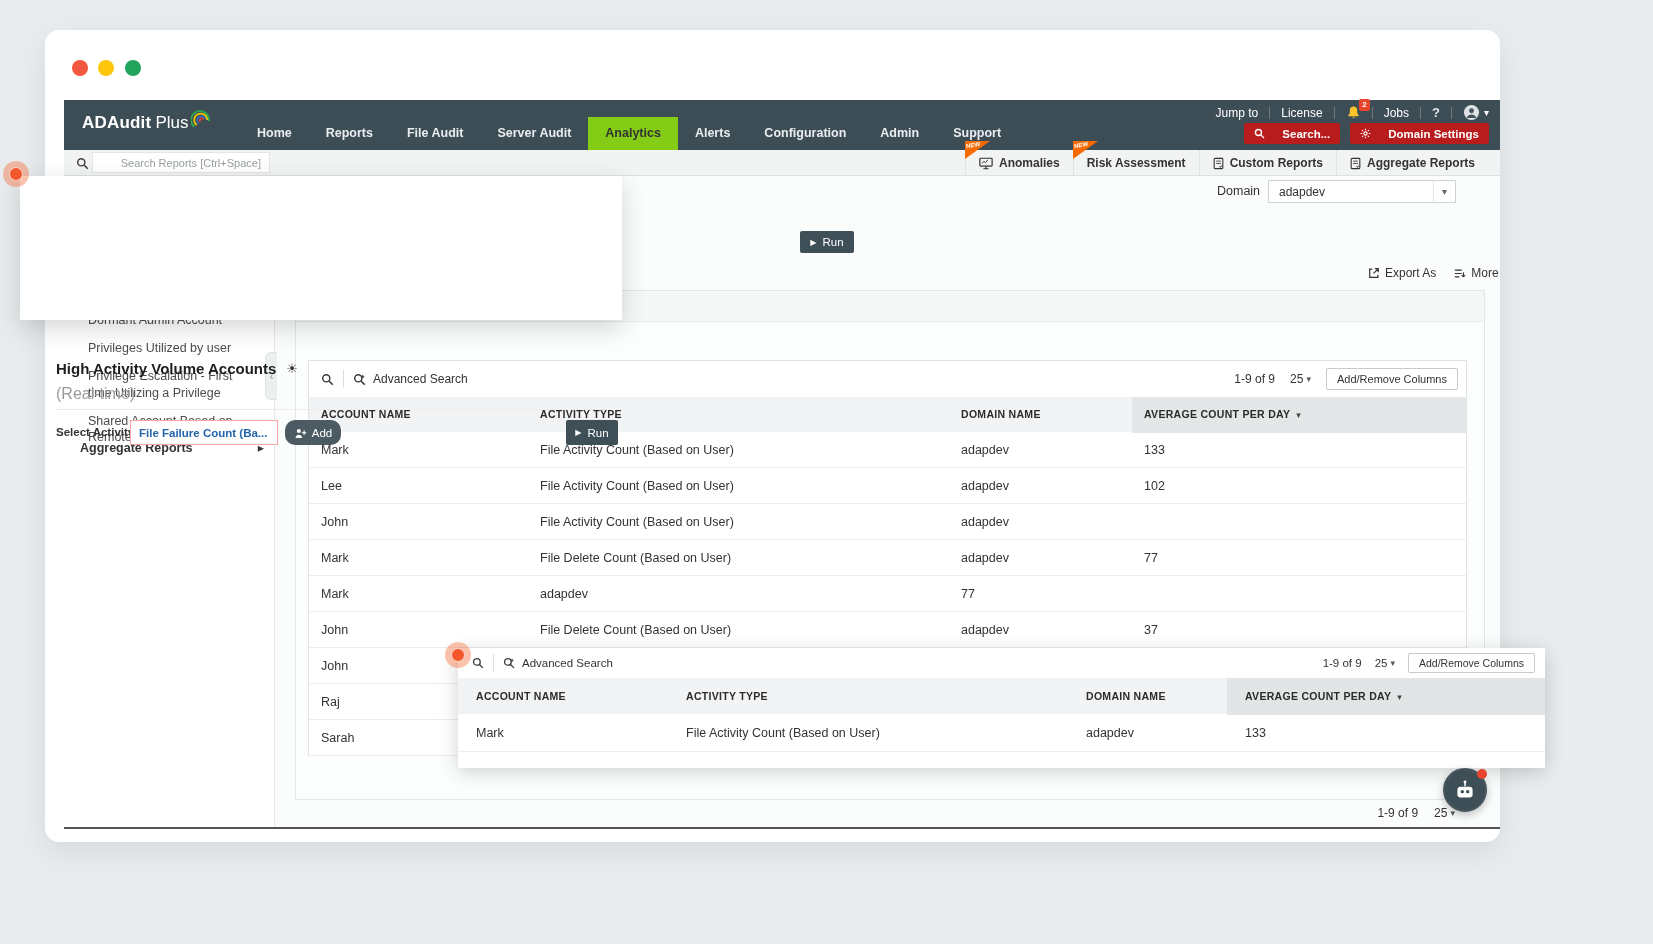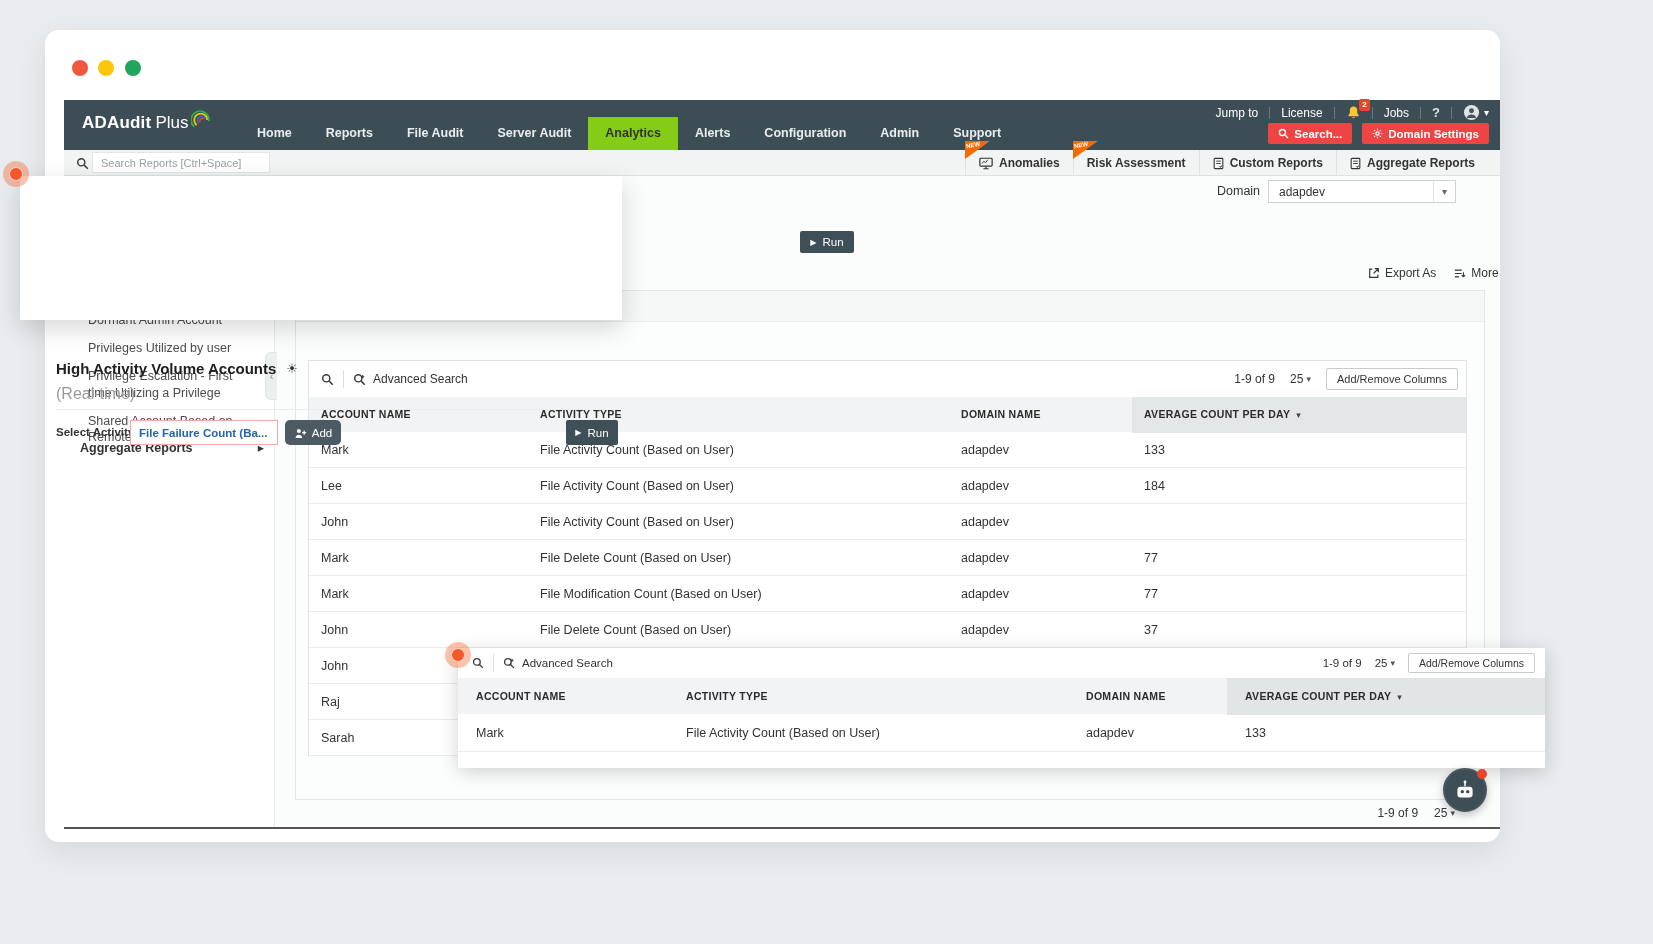--- a/index.html
+++ b/index.html
@@ -23,30 +23,30 @@
   .nav-item.active { background:#84cc16; color:#333; }
   .util-row { position:absolute; top:104px; right:164px; display:flex; align-items:center; gap:11px; color:#fff; font-size:12px; }
   .util-row .sep { width:1px; height:12px; background:rgba(255,255,255,.25); }
   .bell-wrap { position:relative; display:flex; }
   .badge { position:absolute; top:-6px; right:-9px; background:#e8442e; color:#fff; font-size:8px; font-weight:700;
            padding:1px 3px; border-radius:2px; line-height:1.2; }
   .help-q { font-size:13px; font-weight:700; color:#dfe4e6; }
   .avatar-wrap { display:flex; align-items:center; gap:4px; }
   .caret-w { color:#fff; font-size:10px; }
   .btn-row { position:absolute; top:123px; right:164px; display:flex; gap:10px; }
-  .bar-btn { height:21px; background:#ef4444; border-radius:2px; color:#fff; font-size:11.5px; font-weight:600;
-             display:flex; align-items:center; gap:5px; padding:0 10px; cursor:pointer; }
+  .bar-btn { height:21px; background:#b91c1c; border-radius:2px; color:#fff; font-size:11.5px; font-weight:600;
+             display:flex; align-items:center; gap:17px; padding:0 10px; cursor:pointer; }
 
   
   .toolbar-row { position:absolute; left:64px; top:150px; width:1436px; height:26px; background:#f2f4f4;
                  border-bottom:1px solid #dfe2e3; }
   .t-search-ico { position:absolute; left:76px; top:156px; color:#3c3c3c; }
   .search-input { position:absolute; left:92px; top:152px; width:178px; height:21px; background:#fff;
                   border:1px solid #e3e6e7; font-size:11px; color:#555; padding:0 8px; outline:none;
-                  font-family:"Liberation Sans",sans-serif; }
+                  font-family:"Liberation Sans",sans-serif;text-align:right; }
   .search-input::placeholder { color:#9aa0a3; }
   .filter-tabs { position:absolute; top:150px; right:165px; height:26px; display:flex; }
   .ftab { position:relative; display:flex; align-items:center; gap:6px; height:26px; padding:0 13px;
           font-size:12px; font-weight:700; color:#333; border-left:1px solid #e0e3e4; cursor:pointer; }
   .new-flag { position:absolute; top:-9px; left:-1px; width:25px; height:18px; }
   .new-flag .tri { position:absolute; width:0; height:0; border-top:18px solid #f66a00; border-right:25px solid transparent; }
   .new-flag b { position:absolute; top:1px; left:1px; font-size:6px; color:#fff; transform:rotate(-10deg); }
 
   
   .content-bg { position:absolute; left:64px; top:176px; width:1436px; height:652px; background:#fbfcfc; }
@@ -108,21 +108,21 @@
            box-shadow:0 8px 24px rgba(0,0,0,.16); }
   .popup-title { position:absolute; left:36px; top:184px; font-size:15px; font-weight:700; color:#1e1e1e;
                  display:flex; align-items:center; gap:10px; }
   .sun { font-size:13px; color:#333; font-weight:400; }
   .popup-sub { position:absolute; left:36px; top:209px; font-size:16px; color:#9a9a9a; }
   .popup-div { position:absolute; left:36px; top:233px; width:550px; height:1px; background:#ececec; }
   .sel-label { position:absolute; left:36px; top:250px; font-size:11.5px; font-weight:600; color:#333; }
   .act-select { position:absolute; left:110px; top:244px; width:148px; height:25px; background:#fff;
                 border:1px solid #fca5a5; display:flex; align-items:center; padding-left:8px; cursor:pointer; }
   .act-select span { font-size:11.5px; font-weight:700; color:#2465ad; white-space:nowrap; }
-  .add-btn { position:absolute; left:265px; top:244px; width:56px; height:25px; background:#4c5b63; border-radius:5px;
+  .add-btn { position:absolute; left:265px; top:244px; width:56px; height:25px; background:#4c5b63; border-radius:10px;
              color:#fff; font-size:11.5px; display:flex; align-items:center; justify-content:center; gap:5px; cursor:pointer; }
   .run-pop { position:absolute; left:546px; top:244px; width:52px; height:25px; background:#3f4f58; border-radius:2px;
              color:#fff; font-size:11.5px; display:flex; align-items:center; justify-content:center; gap:6px; cursor:pointer; }
 
   
   .overlay2 { position:absolute; left:458px; top:648px; width:1087px; height:120px; background:#fff; z-index:30;
               box-shadow:0 4px 18px rgba(0,0,0,.18); }
   .o-toolbar { position:relative; height:30px; display:flex; align-items:center; }
   .o-right { position:absolute; right:10px; top:0; height:30px; display:flex; align-items:center; gap:13px; }
   .o-right .range-txt, .o-right .psize { font-size:11.5px; }
@@ -354,36 +354,35 @@
         <div class="trow">
           <div class="tcell c0">Mark</div>
           <div class="tcell c1">File Activity Count (Based on User)</div>
           <div class="tcell c2">adapdev</div>
           <div class="tcell c3">133</div>
         </div>
         <div class="trow">
           <div class="tcell c0">Lee</div>
           <div class="tcell c1">File Activity Count (Based on User)</div>
           <div class="tcell c2">adapdev</div>
-          <div class="tcell c3">184</div>
+          <div class="tcell c3">102</div>
         </div>
         <div class="trow">
           <div class="tcell c0">John</div>
           <div class="tcell c1">File Activity Count (Based on User)</div>
           <div class="tcell c2">adapdev</div>
         </div>
         <div class="trow">
           <div class="tcell c0">Mark</div>
           <div class="tcell c1">File Delete Count (Based on User)</div>
           <div class="tcell c2">adapdev</div>
           <div class="tcell c3">77</div>
         </div>
         <div class="trow">
           <div class="tcell c0">Mark</div>
-          <div class="tcell c1">File Modification Count (Based on User)</div>
           <div class="tcell c2">adapdev</div>
           <div class="tcell c3">77</div>
         </div>
         <div class="trow">
           <div class="tcell c0">John</div>
           <div class="tcell c1">File Delete Count (Based on User)</div>
           <div class="tcell c2">adapdev</div>
           <div class="tcell c3">37</div>
         </div>
         <div class="trow">

